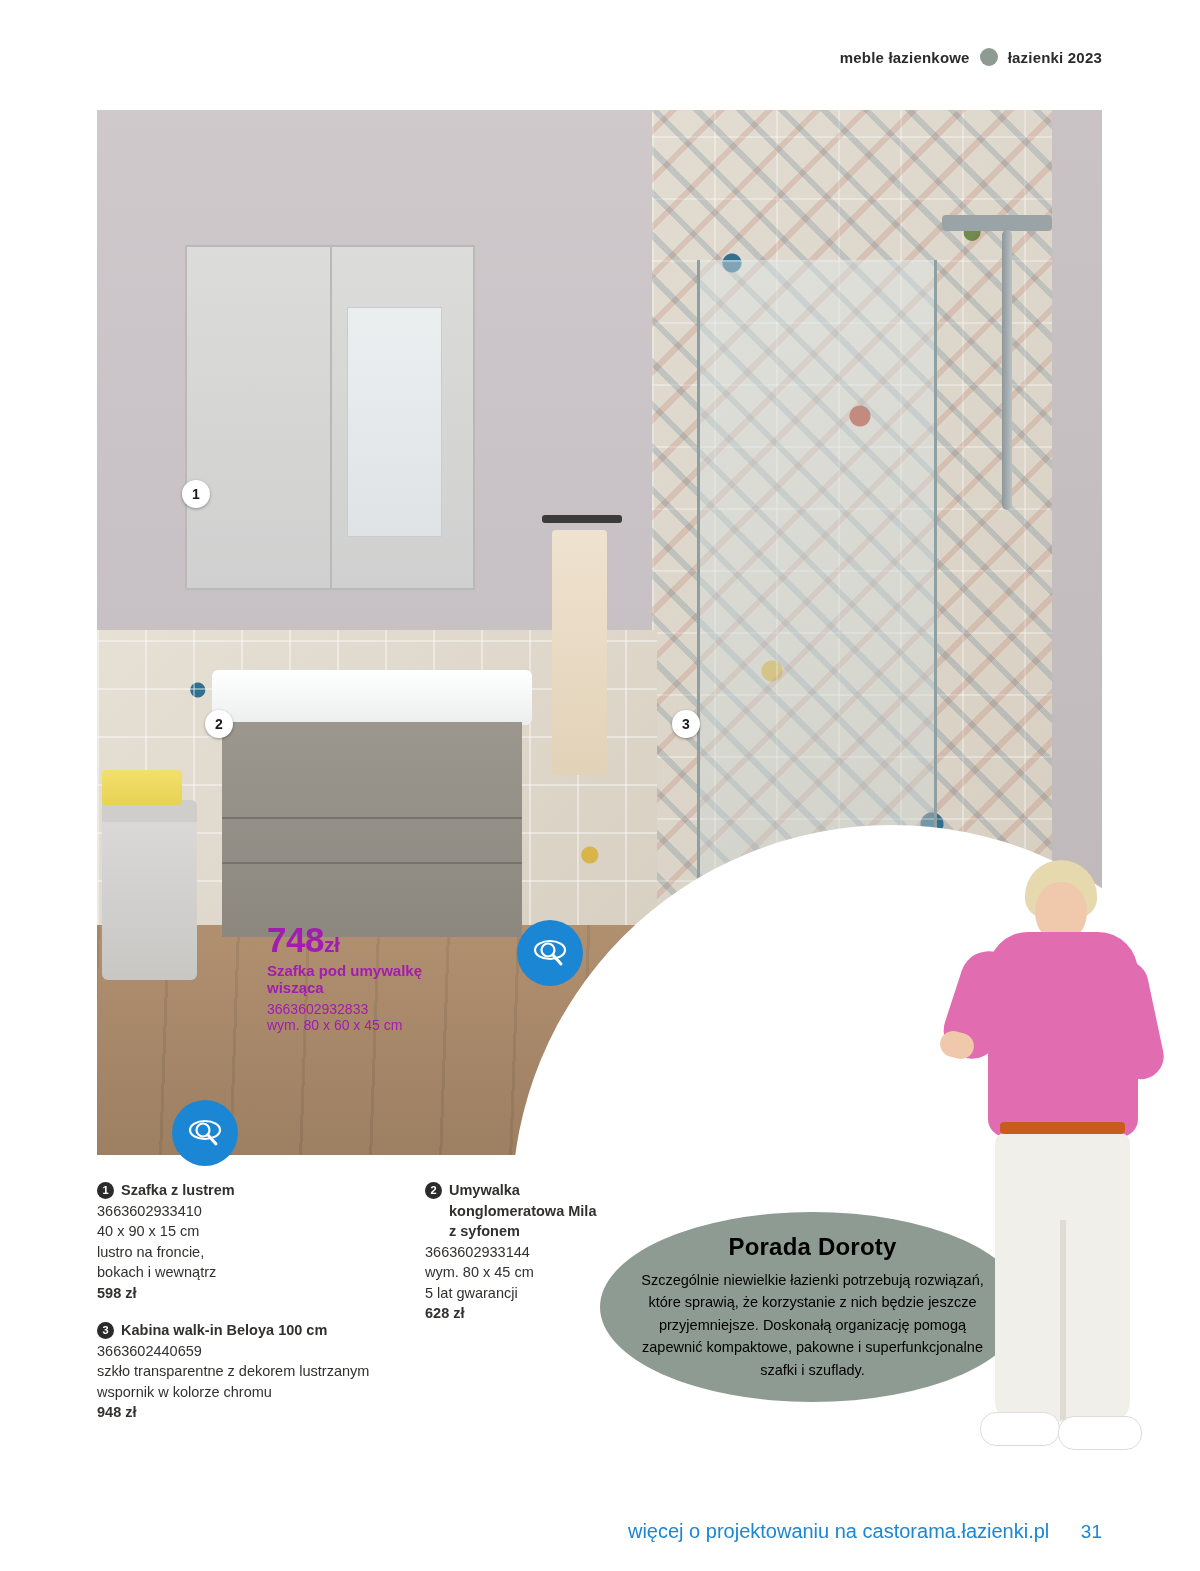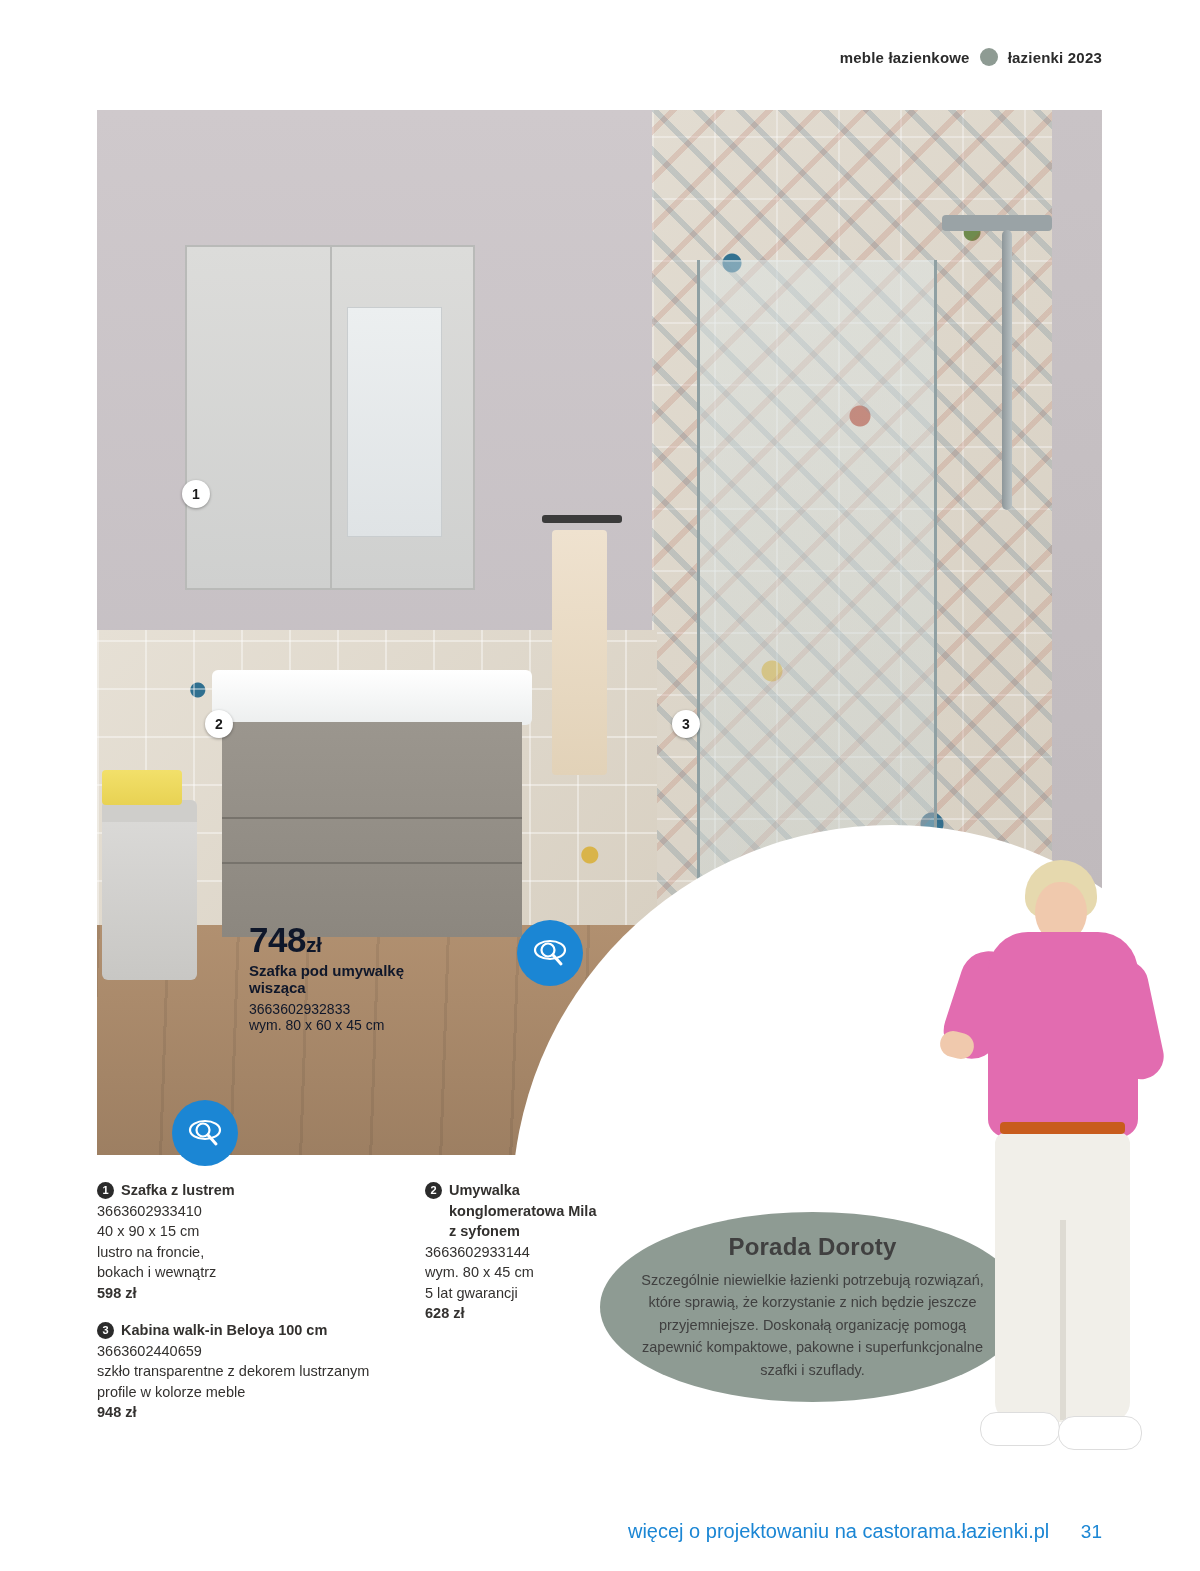--- a/index.html
+++ b/index.html
@@ -157,21 +157,21 @@
     background:#ffffff; color:#1b1b1b;
     font-size:14px; font-weight:bold;
     display:flex; align-items:center; justify-content:center;
     box-shadow:0 1px 3px rgba(0,0,0,.35);
   }
   .b1 { left:85px; top:370px; }
   .b2 { left:108px; top:600px; }
   .b3 { left:575px; top:600px; }
 
   
-  .pricebox { position:absolute; left:152px; top:810px; color:#0f172a; }
+  .pricebox { position:absolute; left:170px; top:810px; color:#a21caf; }
   .pricebox .price { font-size:35px; font-weight:bold; letter-spacing:-.5px; }
   .pricebox .price .cur { font-size:21px; font-weight:bold; }
   .pricebox .name { font-size:15px; font-weight:bold; line-height:1.15; margin-top:2px; }
   .pricebox .code { font-size:14px; margin-top:4px; }
   .pricebox .dim  { font-size:14px; }
 
   
   .badge {
     position:absolute; width:66px; height:66px; border-radius:50%;
     background:#1b86d4; display:flex; align-items:center; justify-content:center;
@@ -193,21 +193,21 @@
   }
   .list .price { font-weight:bold; }
   .col1 { left:97px; top:1180px; width:300px; }
   .col1b { left:97px; top:1320px; width:430px; }
   .col2 { left:425px; top:1180px; width:230px; }
 
   
   .advice {
     position:absolute; left:600px; top:1212px;
     width:425px; height:190px;
-    background:#8e9b93; color:#404040;
+    background:#8e9b93; color:#000000;
     border-radius:50% / 50%;
     display:flex; flex-direction:column; align-items:center; justify-content:center;
     text-align:center; padding:0 40px;
   }
   .advice h3 { margin:0 0 8px 0; font-size:24px; font-weight:bold; letter-spacing:.2px; }
   .advice p { margin:0; font-size:14.5px; line-height:1.55; }
 
   
   .woman { position:absolute; left:940px; top:860px; width:240px; height:650px; }
   .w-hair { position:absolute; left:85px; top:0; width:72px; height:58px; background:#e6d9ae; border-radius:40px 40px 22px 22px; }
@@ -316,21 +316,21 @@
   </svg>
 </div>
 
 <div class="list col1b">
   <div class="title">
     <span class="num">3</span>
     <span>Kabina walk-in Beloya 100 cm</span>
   </div>
   <div>3663602440659</div>
   <div>szkło transparentne z dekorem lustrzanym</div>
-  <div>profile w kolorze meble</div>
+  <div>wspornik w kolorze chromu</div>
   <div class="price">948 zł</div>
 </div>
 
 <div class="list col2">
   <div class="title">
     <span class="num">2</span>
     <span>Umywalka</span>
   </div>
   <div style="font-weight:bold;padding-left:24px">konglomeratowa Mila</div>
   <div style="font-weight:bold;padding-left:24px">z syfonem</div>

